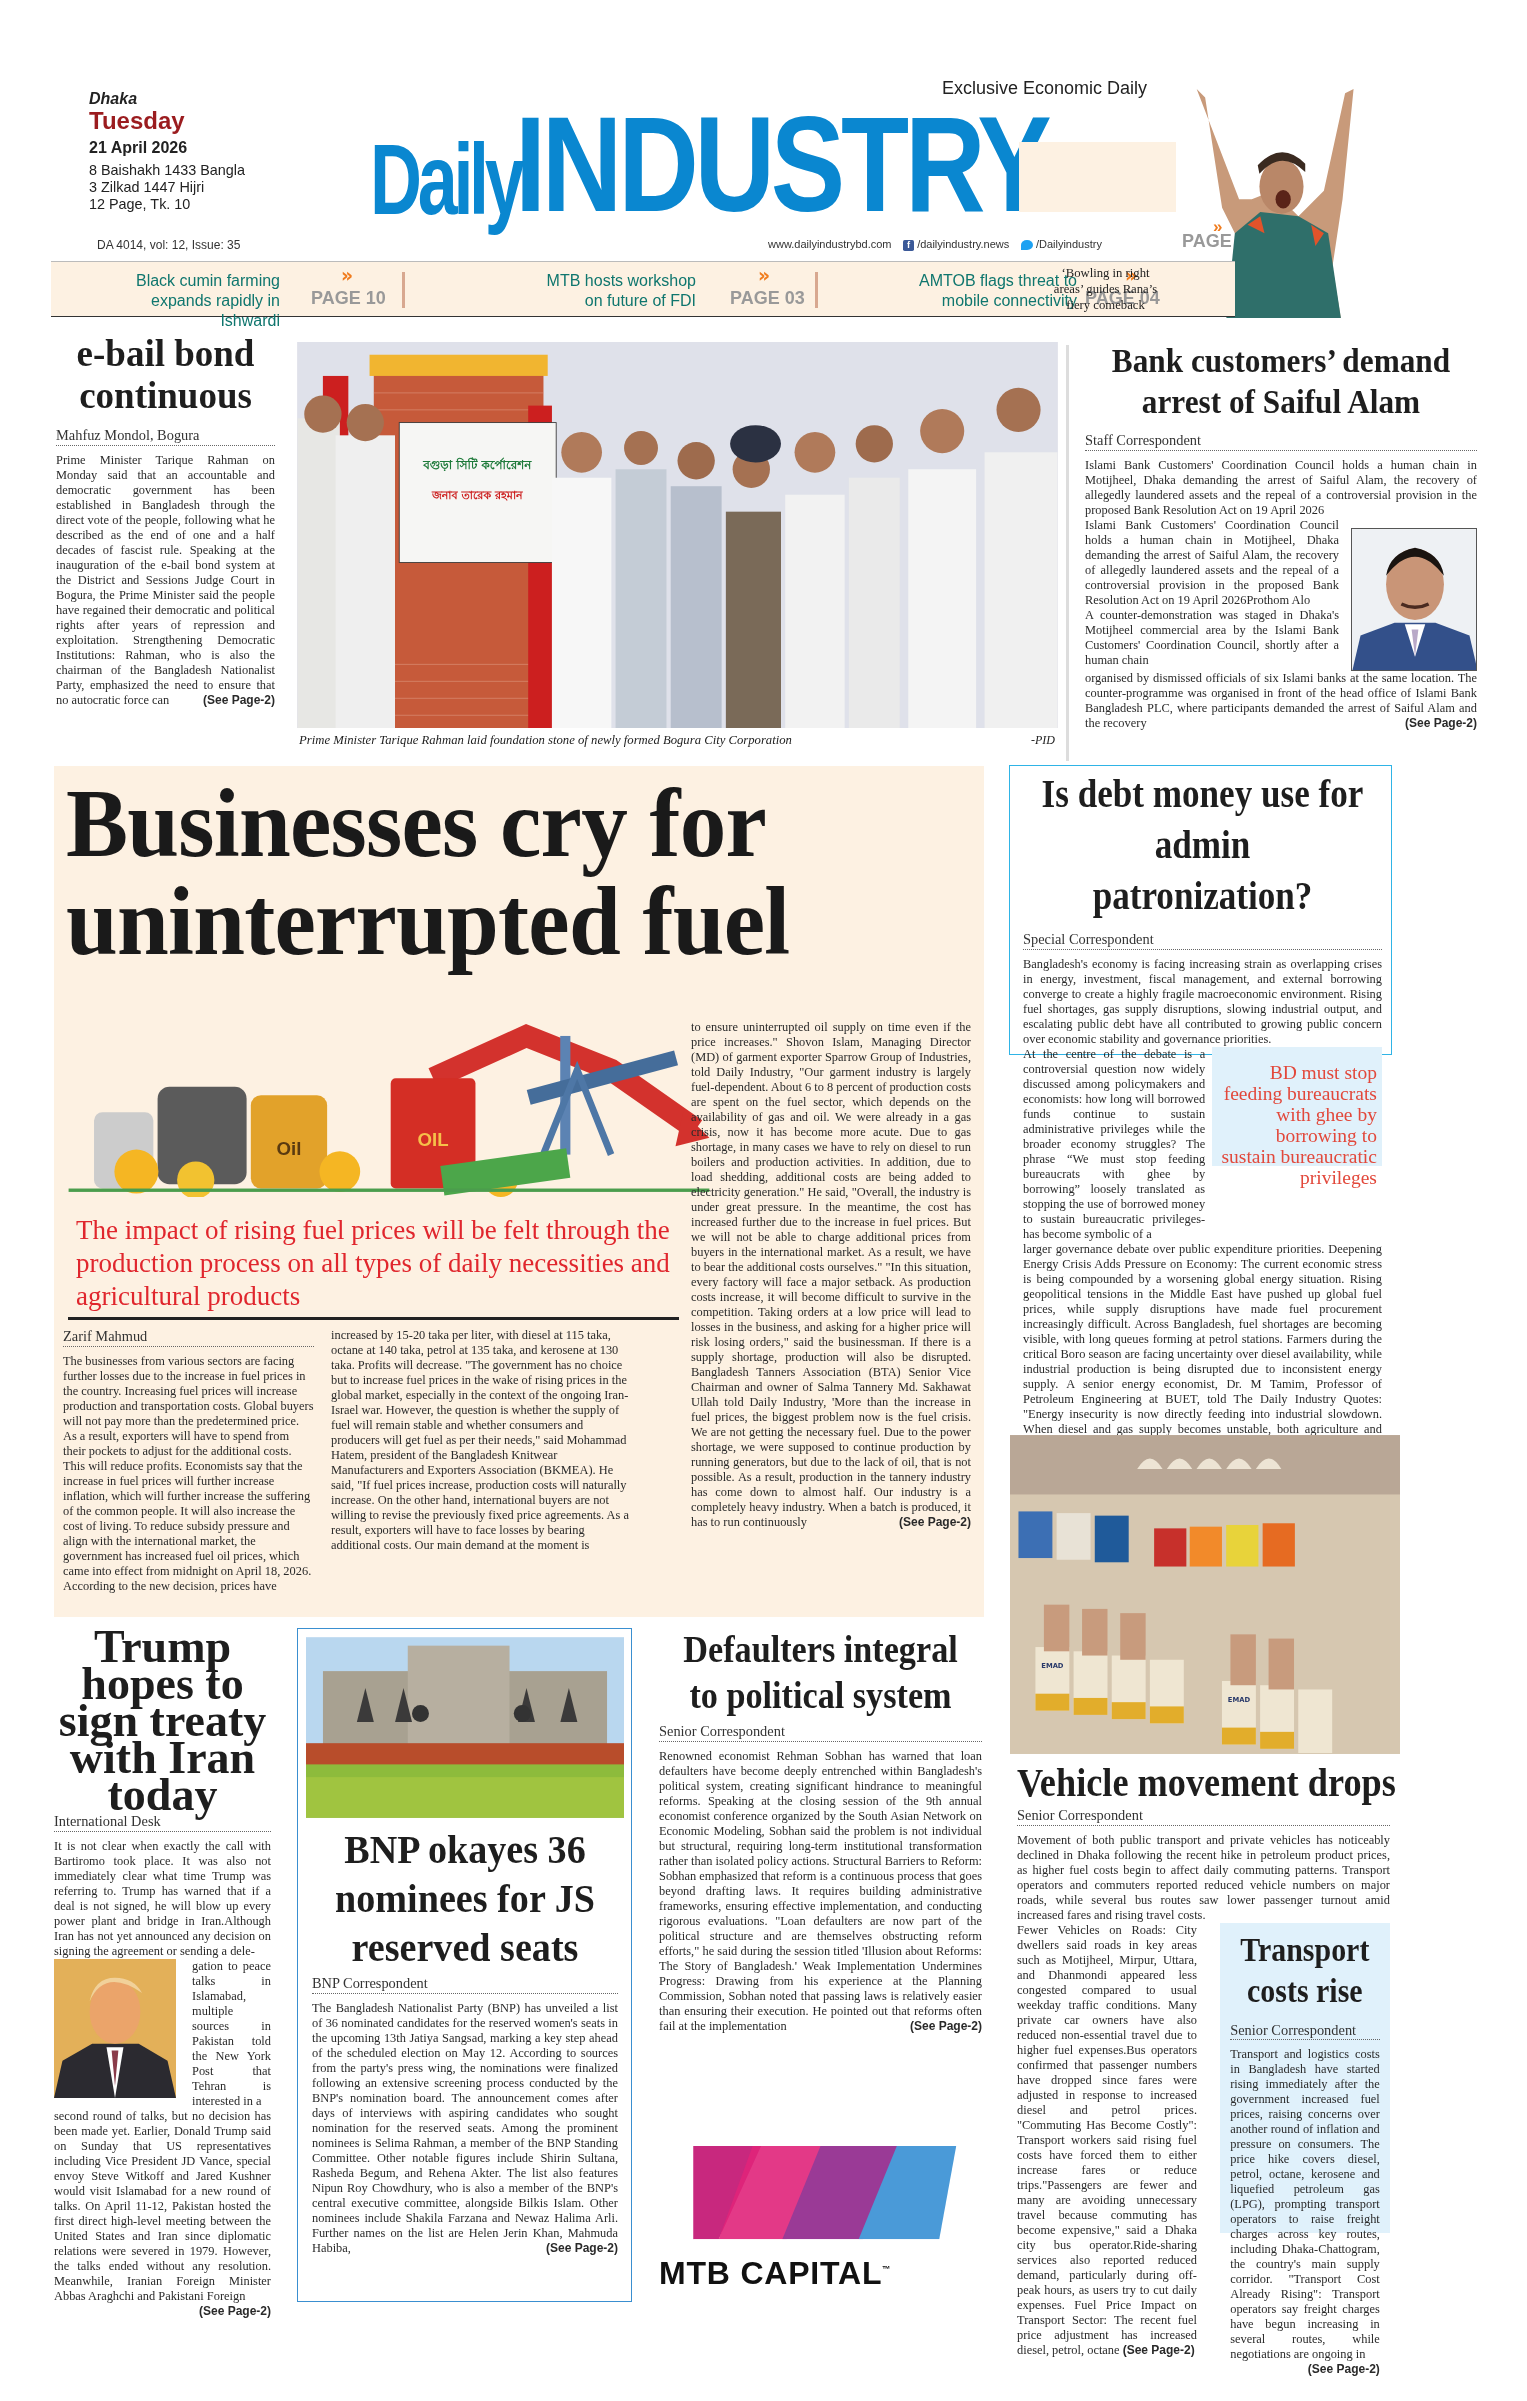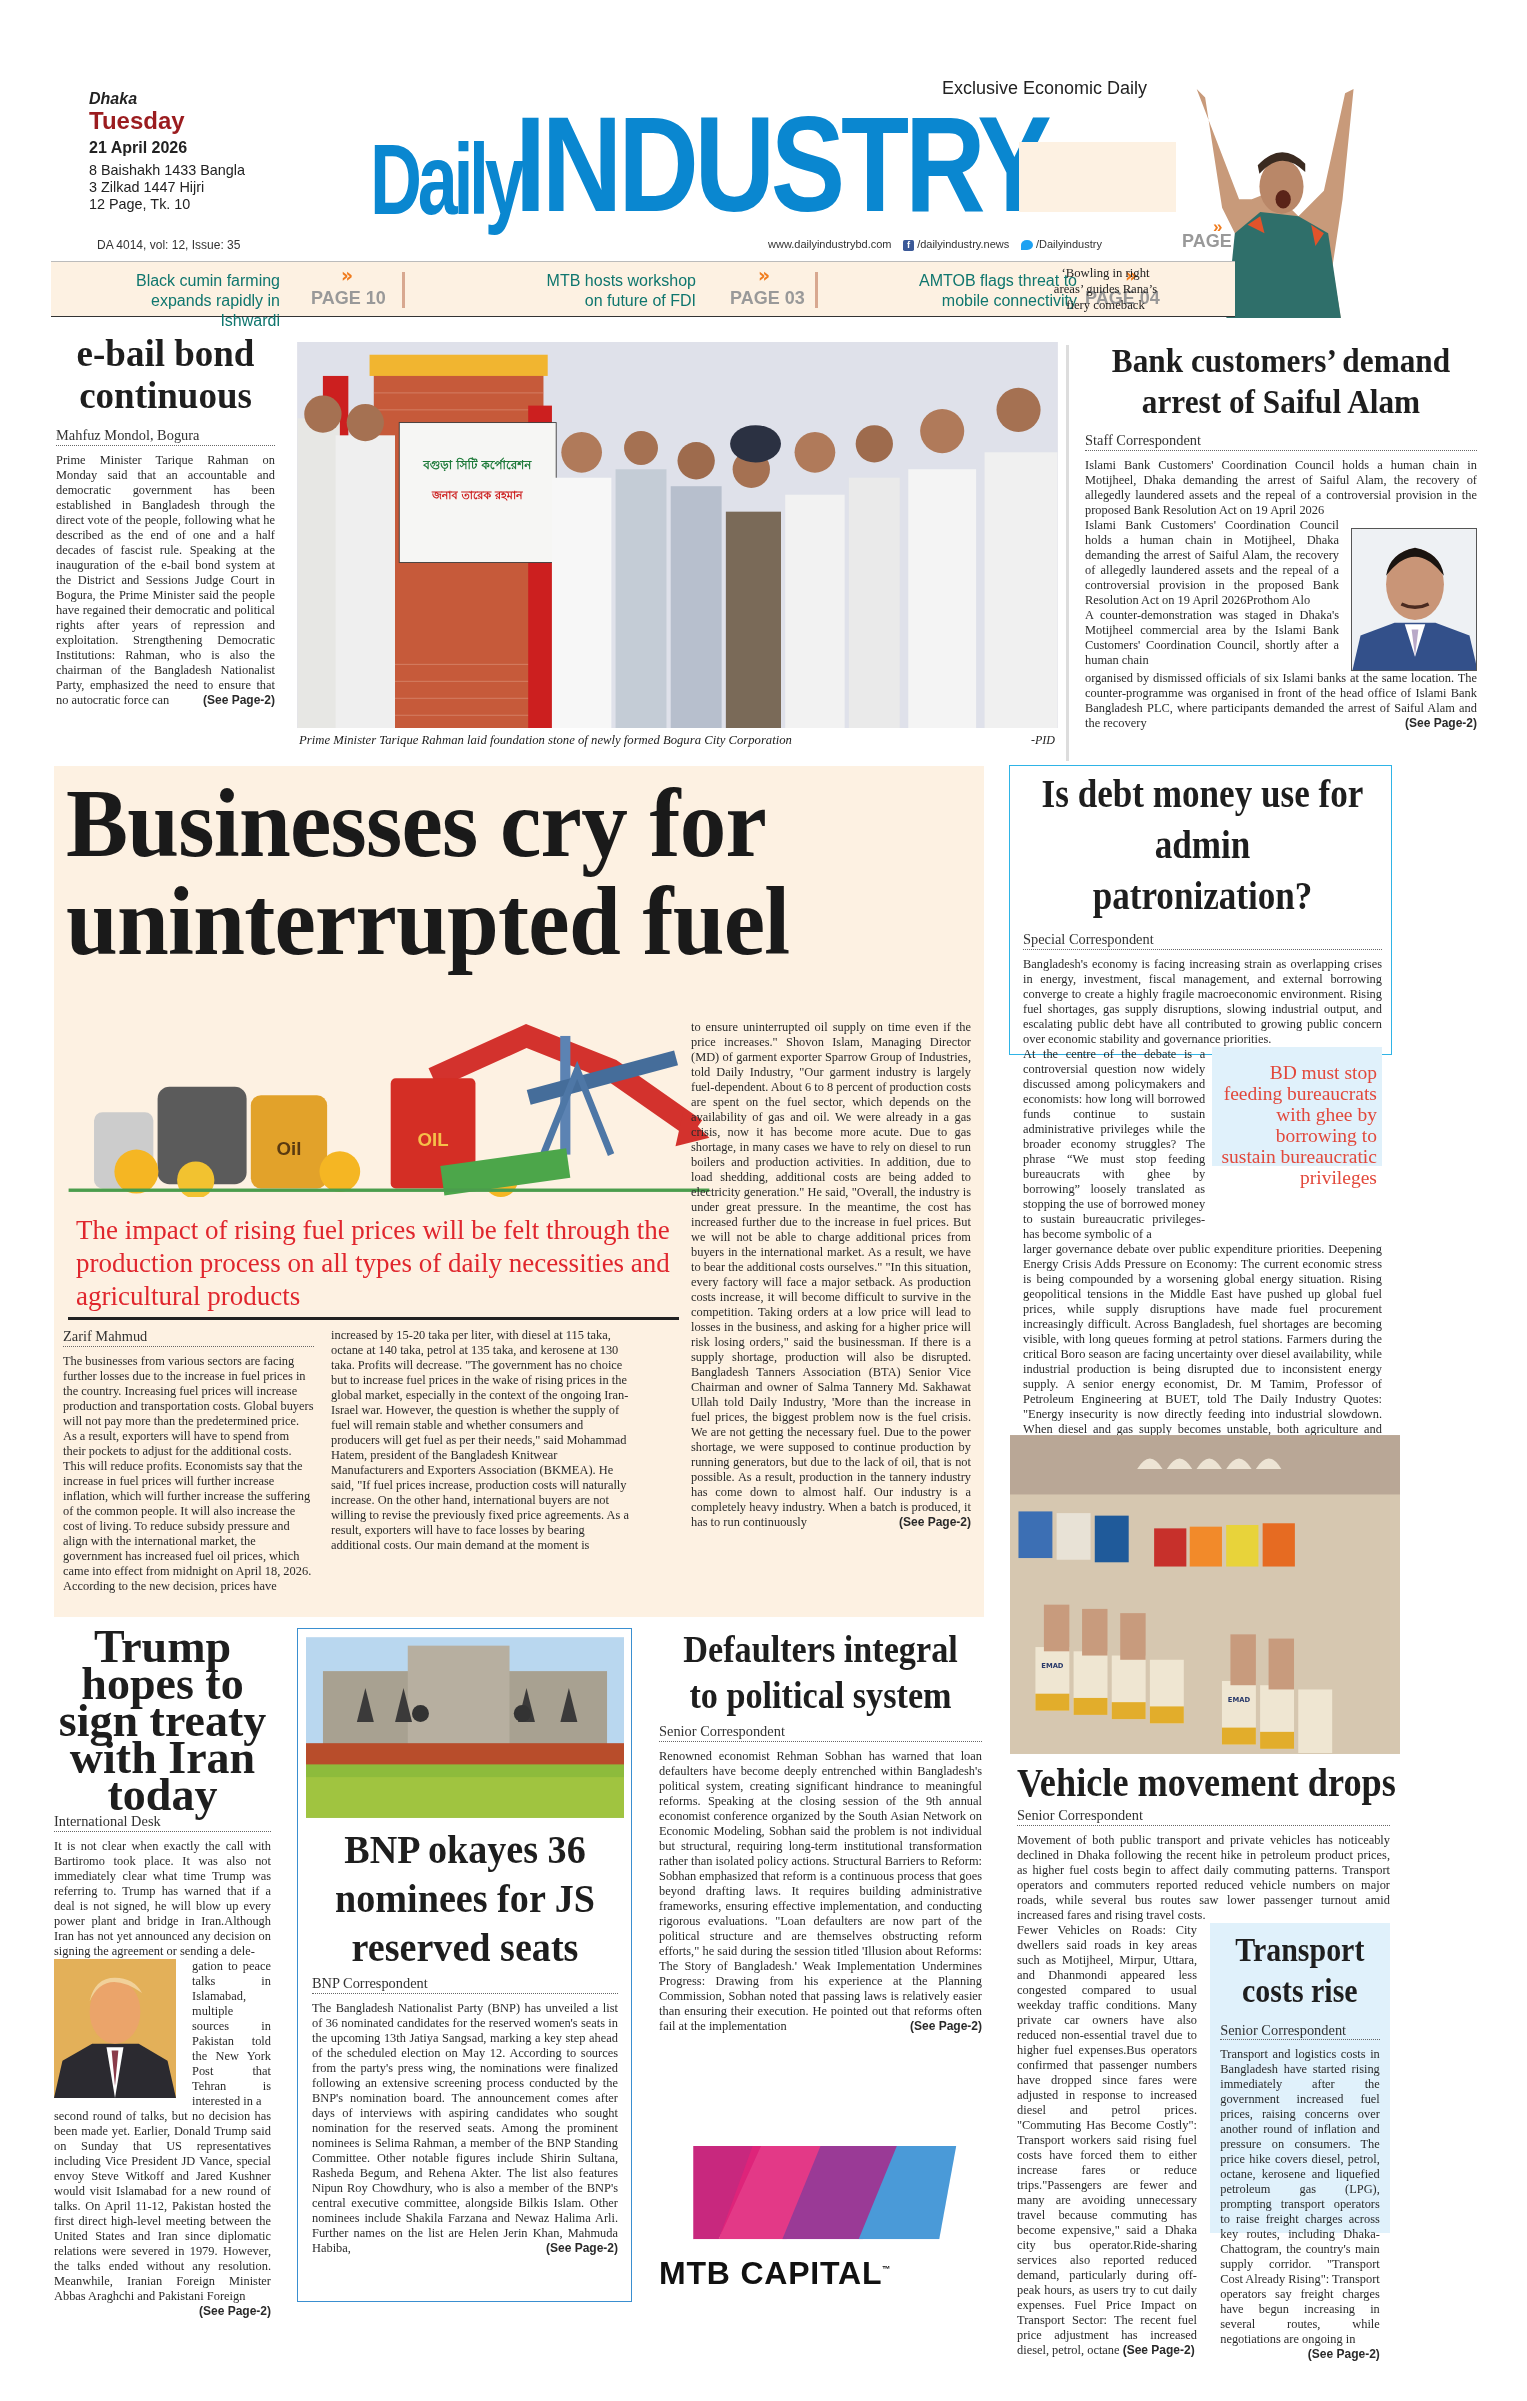--- a/index.html
+++ b/index.html
@@ -321,21 +321,21 @@
   </svg>
   <div class="sans" style="position:absolute;left:0;right:0;top:143px;text-align:left;font-size:32px;font-weight:bold;color:#111;letter-spacing:0.8px">
     <span>MTB CAPITAL</span><sup style="font-size:8.5px">™</sup>
   </div>
 </div>
 
 <div class="abs" style="left:1017px;top:1759px;width:373px">
   <h2 class="head" style="font-size:39px;font-weight:bold;line-height:48px;text-align:left;transform:scaleX(0.93);transform-origin:left;white-space:nowrap">Vehicle movement drops</h2>
   <div class="byline">Senior Correspondent</div>
   <p class="body-text">Movement of both public transport and private vehicles has noticeably declined in Dhaka following the recent hike in petroleum product prices, as higher fuel costs begin to affect daily commuting patterns. Transport operators and commuters reported reduced vehicle numbers on major roads, while several bus routes saw lower passenger turnout amid increased fares and rising travel costs.</p>
-  <div style="display:flex;gap:13px">
+  <div style="display:flex;gap:23px">
     <p class="body-text" style="width:180px;flex-shrink:0"><span>Fewer Vehicles on Roads: City dwellers said roads in key areas such as Motijheel, Mirpur, Uttara, and Dhanmondi appeared less congested compared to usual weekday traffic conditions. Many private car owners have also reduced non-essential travel due to higher fuel expenses.Bus operators confirmed that passenger numbers have dropped since fares were adjusted in response to increased diesel and petrol prices. "Commuting Has Become Costly": Transport workers said rising fuel costs have forced them to either increase fares or reduce trips."Passengers are fewer and many are avoiding unnecessary travel because commuting has become expensive," said a Dhaka city bus operator.Ride-sharing services also reported reduced demand, particularly during off-peak hours, as users try to cut daily expenses. Fuel Price Impact on Transport Sector: The recent fuel price adjustment has increased diesel, petrol, octane</span> <span style="font-family:'Liberation Sans',sans-serif;font-weight:bold;font-size:12px">(See Page-2)</span></p>
     <div style="flex:1;background:#e0f1fb;padding:6.8px 10.2px 12px 10.2px;height:310px">
       <h3 class="head" style="font-size:34px;font-weight:bold;line-height:41px;margin-bottom:10.2px;transform:scaleX(0.88)">Transport costs rise</h3>
       <div class="byline">Senior Correspondent</div>
       <p class="body-text"><span>Transport and logistics costs in Bangladesh have started rising immediately after the government increased fuel prices, raising concerns over another round of inflation and pressure on consumers. The price hike covers diesel, petrol, octane, kerosene and liquefied petroleum gas (LPG), prompting transport operators to raise freight charges across key routes, including Dhaka-Chattogram, the country's main supply corridor. "Transport Cost Already Rising": Transport operators say freight charges have begun increasing in several routes, while negotiations are ongoing in</span> <span class="see">(See Page-2)</span></p>
     </div>
   </div>
 </div>
 
 

